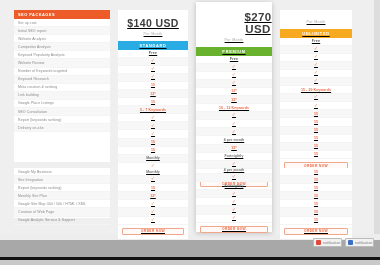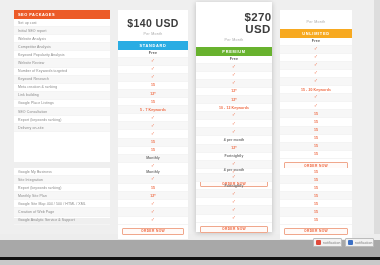--- a/index.html
+++ b/index.html
@@ -93,20 +93,21 @@
     width: 96px;
     background: #ffffff;
   }
   #feat-card-a { top: 10px;  height: 152px; }
   #feat-card-b { top: 168px; height: 50px;  }
 
   
   .plan {
     position: absolute;
     background: #ffffff;
+    text-decoration: underline;
   }
 
   .plan-a { top: 10px; }
   .plan-b { top: 168px; }
 
   
   #premium-elevate {
     position: absolute;
     left: 196px;
     top: 2px;

